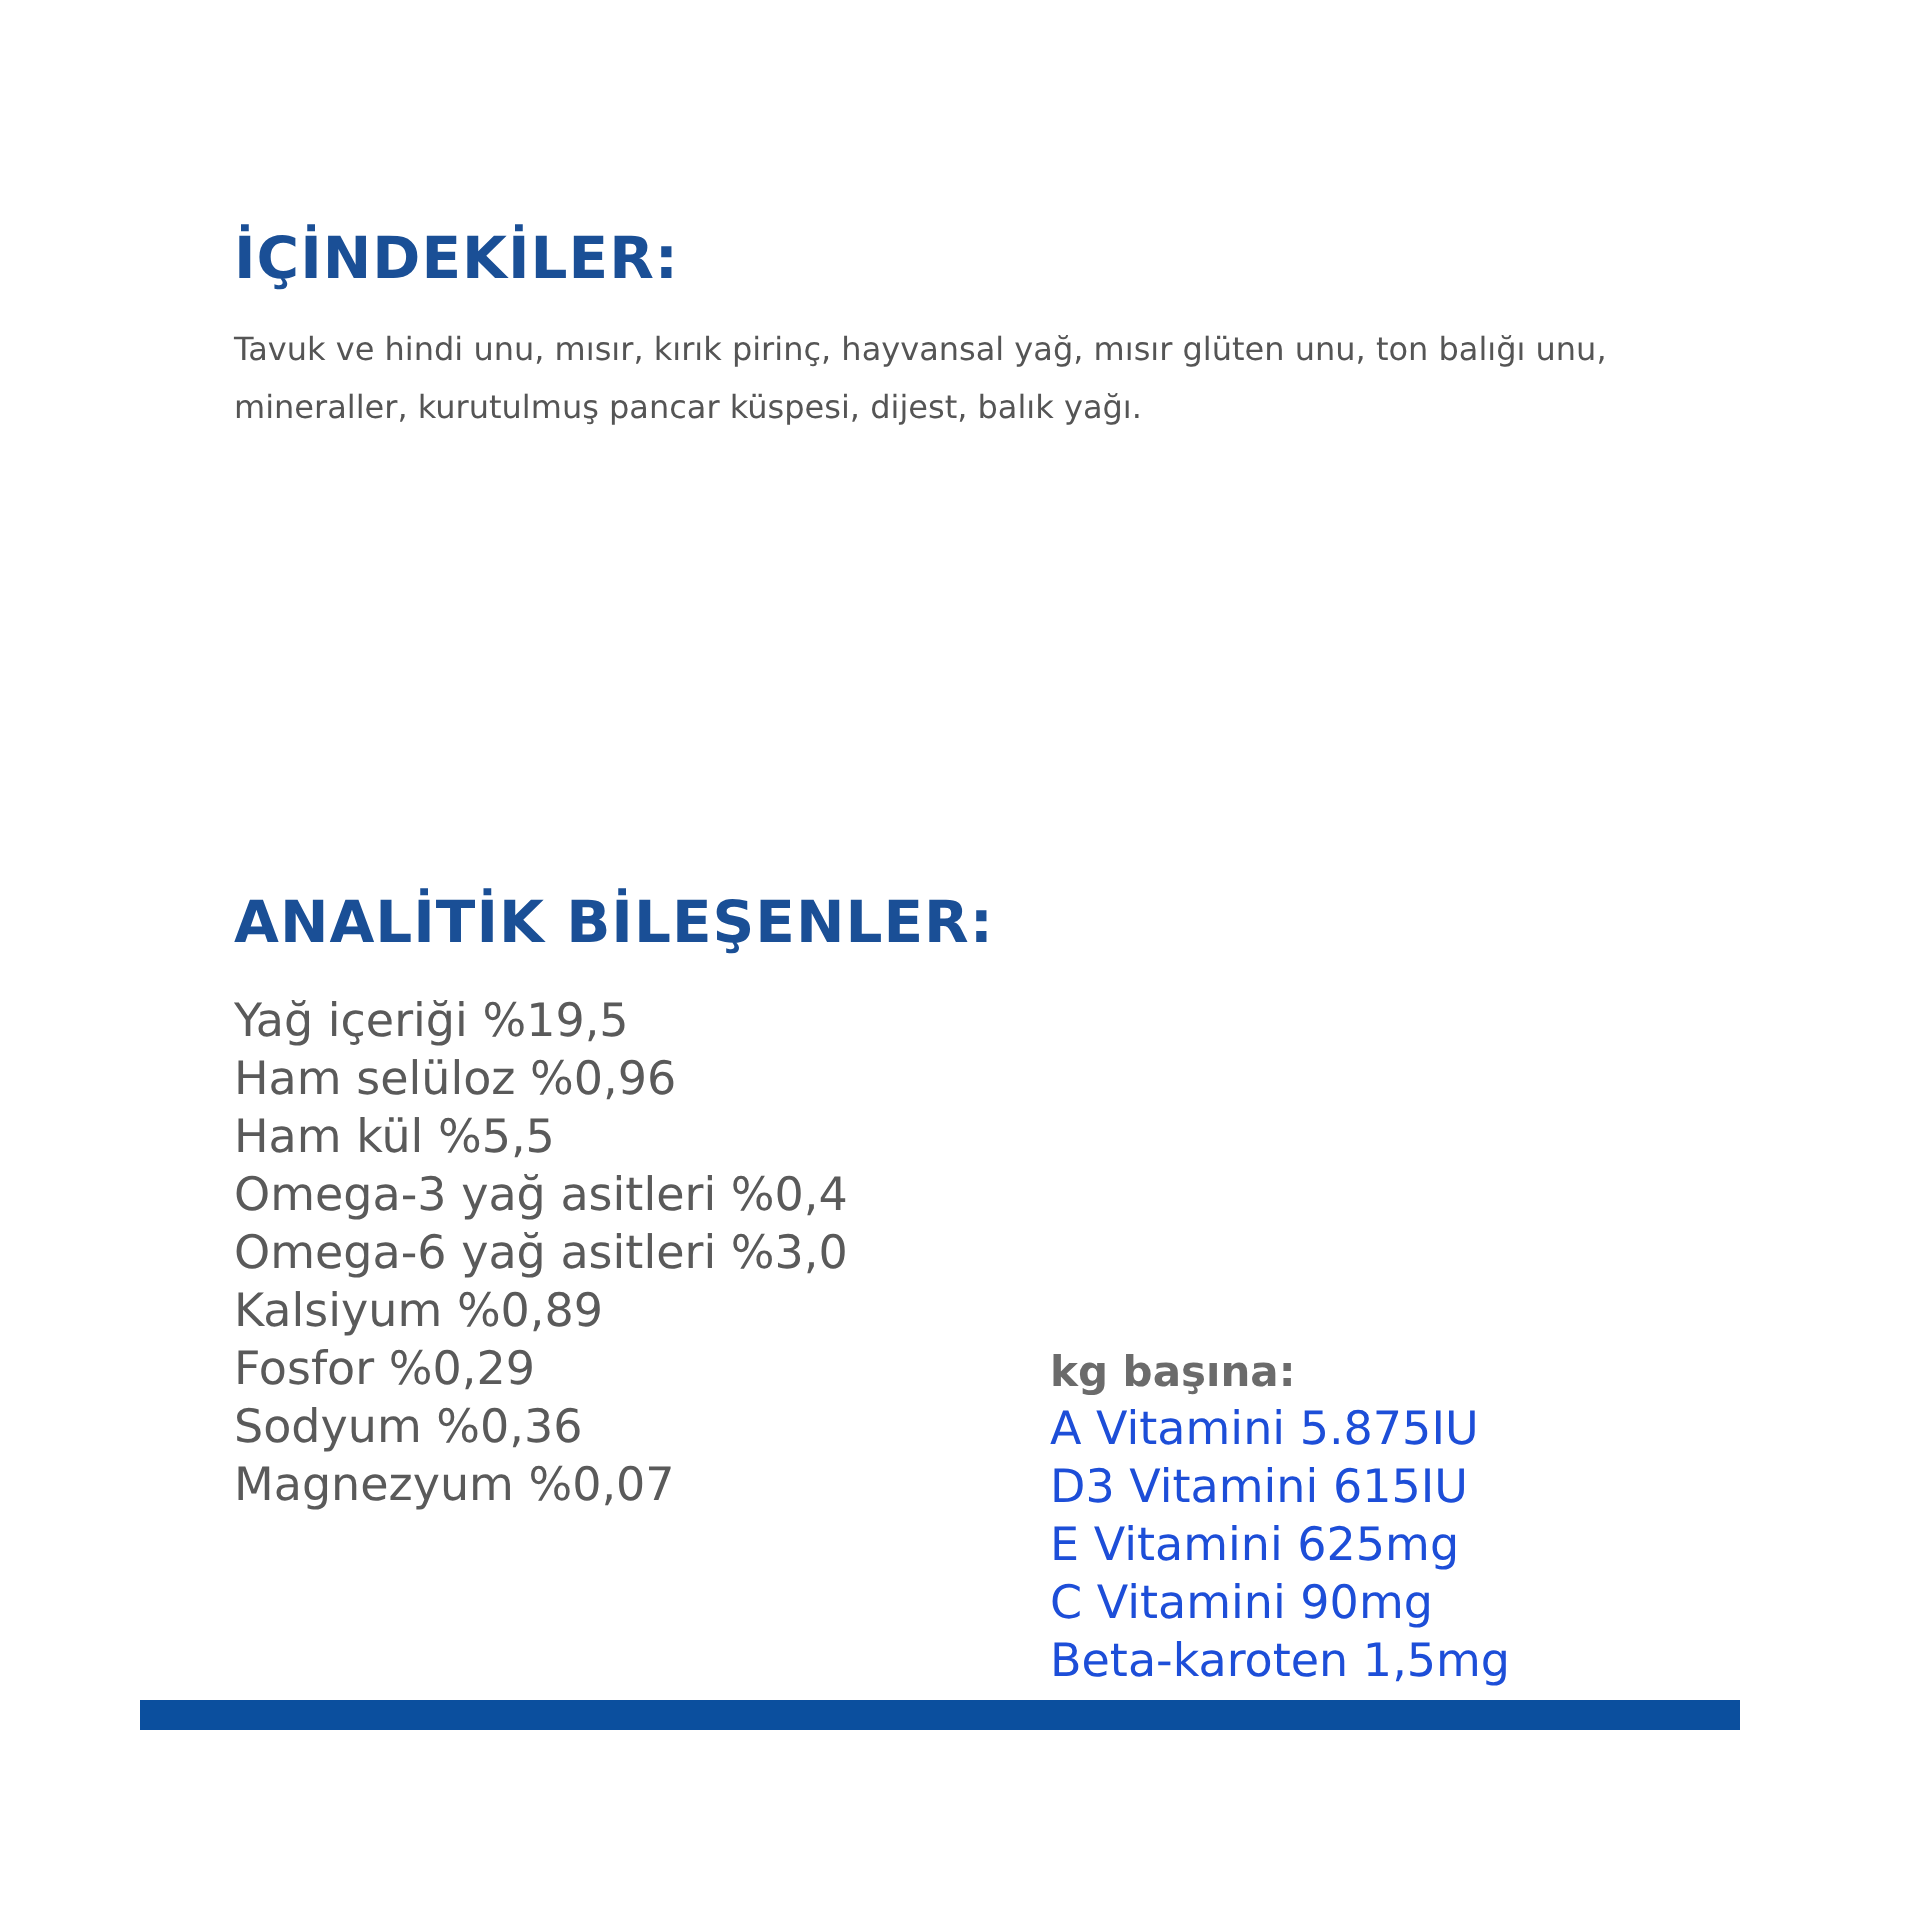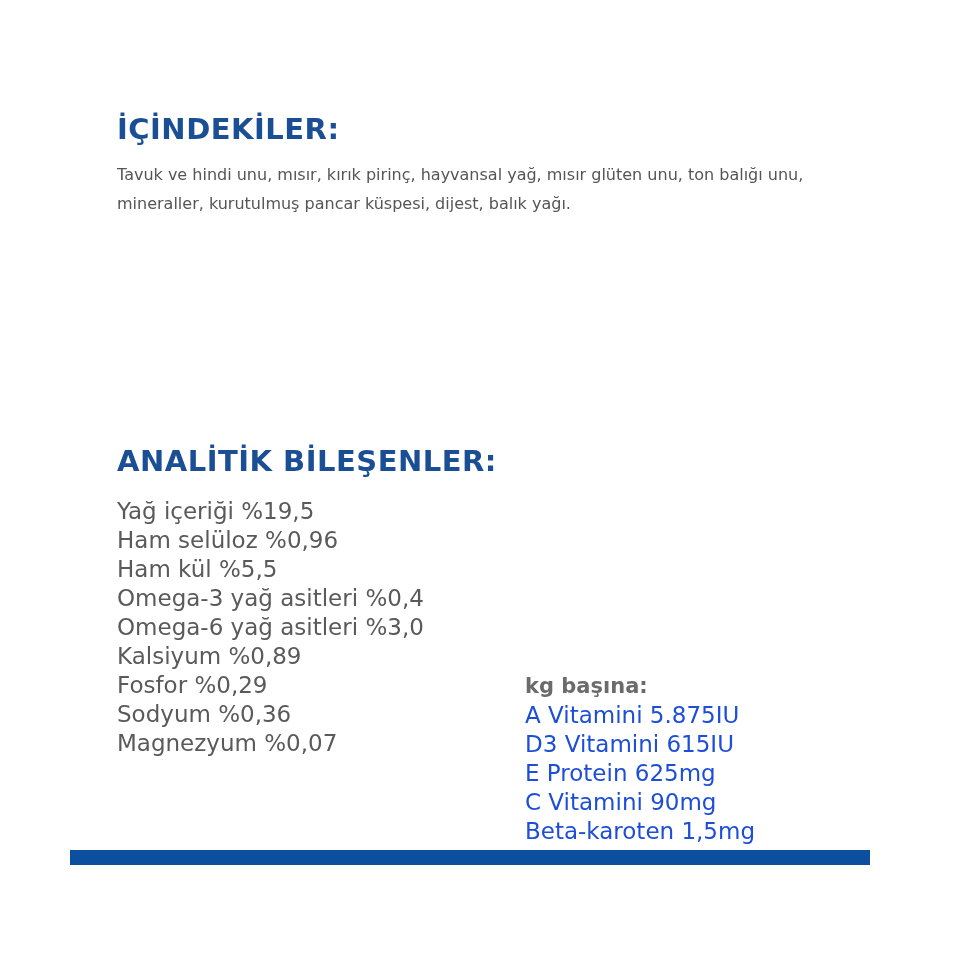--- a/index.html
+++ b/index.html
@@ -37,19 +37,19 @@
   <li>Fosfor %0,29</li>
   <li>Sodyum %0,36</li>
   <li>Magnezyum %0,07</li>
 </ul>
 
 <div id="right-block">
   <div class="sub">kg başına:</div>
   <ul id="right-list" class="list">
     <li>A Vitamini 5.875IU</li>
     <li>D3 Vitamini 615IU</li>
-    <li>E Protein 625mg</li>
+    <li>E Vitamini 625mg</li>
     <li>C Vitamini 90mg</li>
     <li>Beta-karoten 1,5mg</li>
   </ul>
 </div>
 
 <div class="bar"></div>
 
 </body></html>

